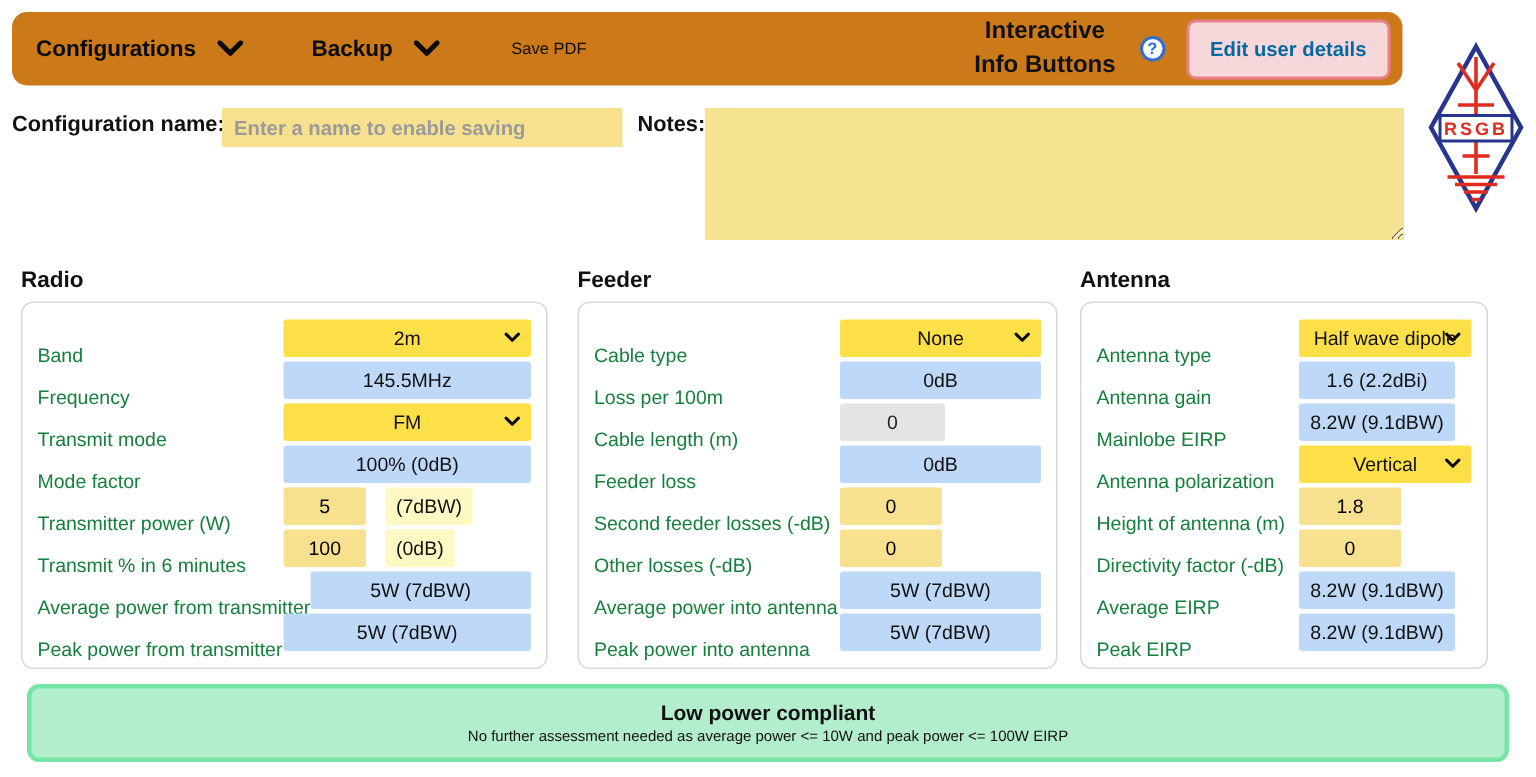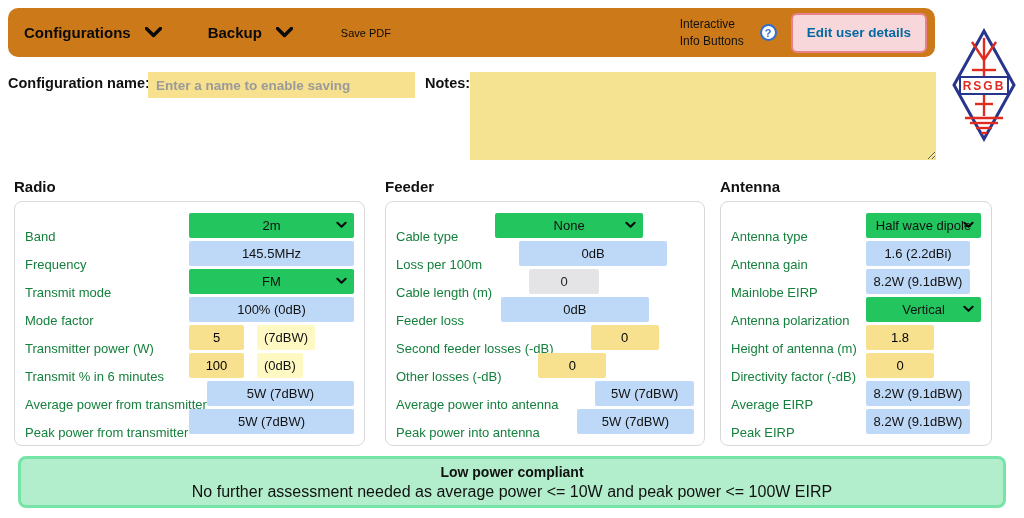--- a/index.html
+++ b/index.html
@@ -11,21 +11,21 @@
   .header { position:absolute; left:8px; top:8px; width:927px; height:49px;
             background:#cc7a19; border-radius:10px; display:flex; align-items:center;
             padding:0 8px 0 16px; }
   .menu-item { display:flex; align-items:center; gap:14px; cursor:pointer; }
   .menu-label { font-weight:bold; font-size:15px; color:#0a0a0a; }
   .chev-big { width:17px; height:11px; display:block; }
   .m-config { margin-right:46px; }
   .m-backup { margin-right:48px; }
   .save-pdf { font-weight:normal; font-size:11px; color:#0a0a0a; cursor:pointer; }
   .header-right { margin-left:auto; display:flex; align-items:center; }
-  .info-label { font-weight:normal; font-size:12px; line-height:1.4; text-align:left; }
+  .info-label { font-weight:bold; font-size:16px; line-height:1.4; text-align:center; }
   .help-icon { width:17px; height:17px; border-radius:50%; background:#ffffff;
                border:2px solid #2f6fd0; color:#2f6fd0; font-weight:bold; font-size:11px;
                display:flex; align-items:center; justify-content:center; margin:0 14px 0 16px; }
   .edit-user-btn { background:#f8d7da; border:2px solid #e8808a; border-radius:6px;
                    height:40px; padding:0 14px; font-weight:bold; font-size:13.5px;
                    color:#0369a1; cursor:pointer; font-family:inherit; }
 
   
   .logo { position:absolute; left:951px; top:28px; width:66px; height:114px; }
 
@@ -46,45 +46,45 @@
   .panel-feeder  { left:385px; width:320px; }
   .panel-antenna { left:720px; width:272px; }
   .panel-title { font-weight:bold; font-size:15px; margin-bottom:6px; }
   .panel-box { background:#fff; border:1px solid #d9d9d9; border-radius:8px;
                padding:11px 10px; }
   .row { display:flex; align-items:center; height:25px; margin-bottom:3px; }
   .row:last-child { margin-bottom:0; }
   .row-label { font-size:13px; color:#15803d; flex:0 0 auto;margin-top:21px; }
   .field-area { margin-left:auto; display:flex; align-items:center; }
   .panel-radio   .field-area { width:165px; }
-  .panel-feeder  .field-area { width:148px;margin-left:37px; }
+  .panel-feeder  .field-area { width:134px; }
   .panel-antenna .field-area { width:115px; }
 
   .fld { height:25px; font-size:13px; display:flex; align-items:center;
          justify-content:center; border-radius:2px; }
-  .fld-select { background:#22c55e; width:100%; position:relative; cursor:pointer; }
+  .fld-select { background:#fde047; width:100%; position:relative; cursor:pointer; }
   .fld-select .sel-val { width:100%; text-align:center; }
   .fld-select .chev { position:absolute; right:7px; top:8px; width:11px; height:8px; }
   .fld-output { background:#bed9f7; width:100%; }
   .panel-antenna .fld-output { width:104px; }
   .fld-input { background:#f8e18e; border:none; outline:none; text-align:center;
                font-family:inherit; font-size:13px; height:25px; border-radius:2px; }
   .panel-radio   .fld-input { width:55px; }
   .panel-feeder  .fld-input { width:68px; }
   .panel-antenna .fld-input { width:68px; }
   .fld-disabled { background:#e4e4e6; color:#222; width:70px; }
   .badge { background:#fef9c3; height:25px; display:flex; align-items:center;
            padding:0 7px; margin-left:13px; font-size:13px; border-radius:2px; }
 
   
   .banner { position:absolute; left:18px; top:456px; width:988px; height:52px;
             background:#b2eecb; border:3px solid #77e4a7; border-radius:8px;
             display:flex; flex-direction:column; align-items:center; justify-content:center; }
   .banner-title { font-weight:bold; font-size:14px; }
-  .banner-sub { font-size:16px; margin-top:3px; }
+  .banner-sub { font-size:10px; margin-top:3px; }
 </style>
 </head>
 <body>
 
 <div class="stage">
 
   <div class="header">
     <div class="menu-item m-config">
       <span class="menu-label">Configurations</span>
       <svg class="chev-big" viewBox="0 0 17 11">

